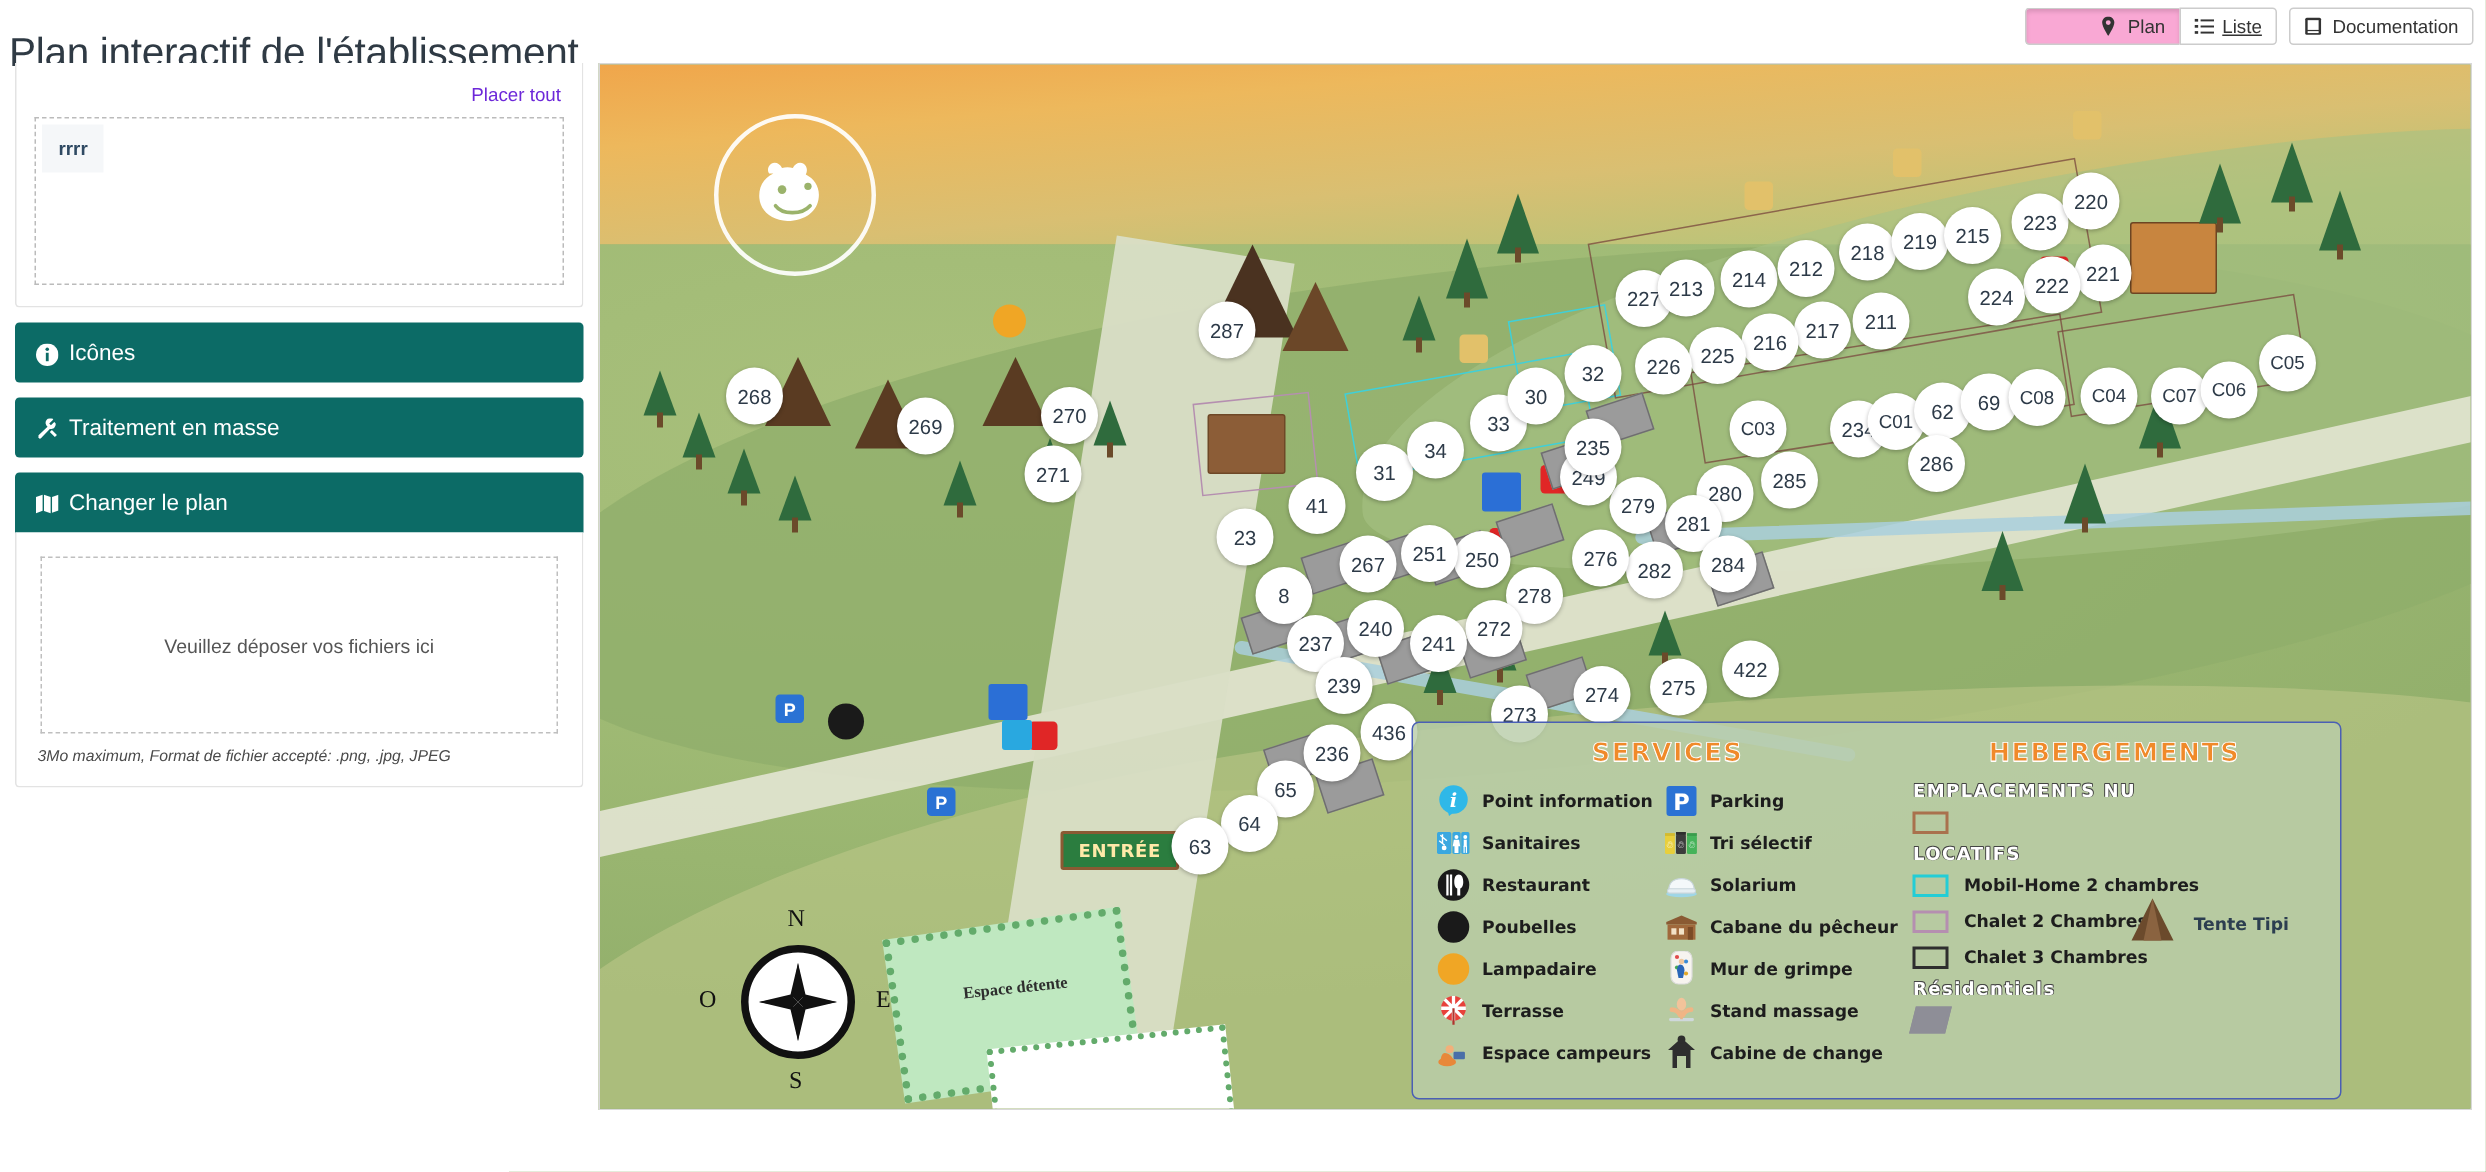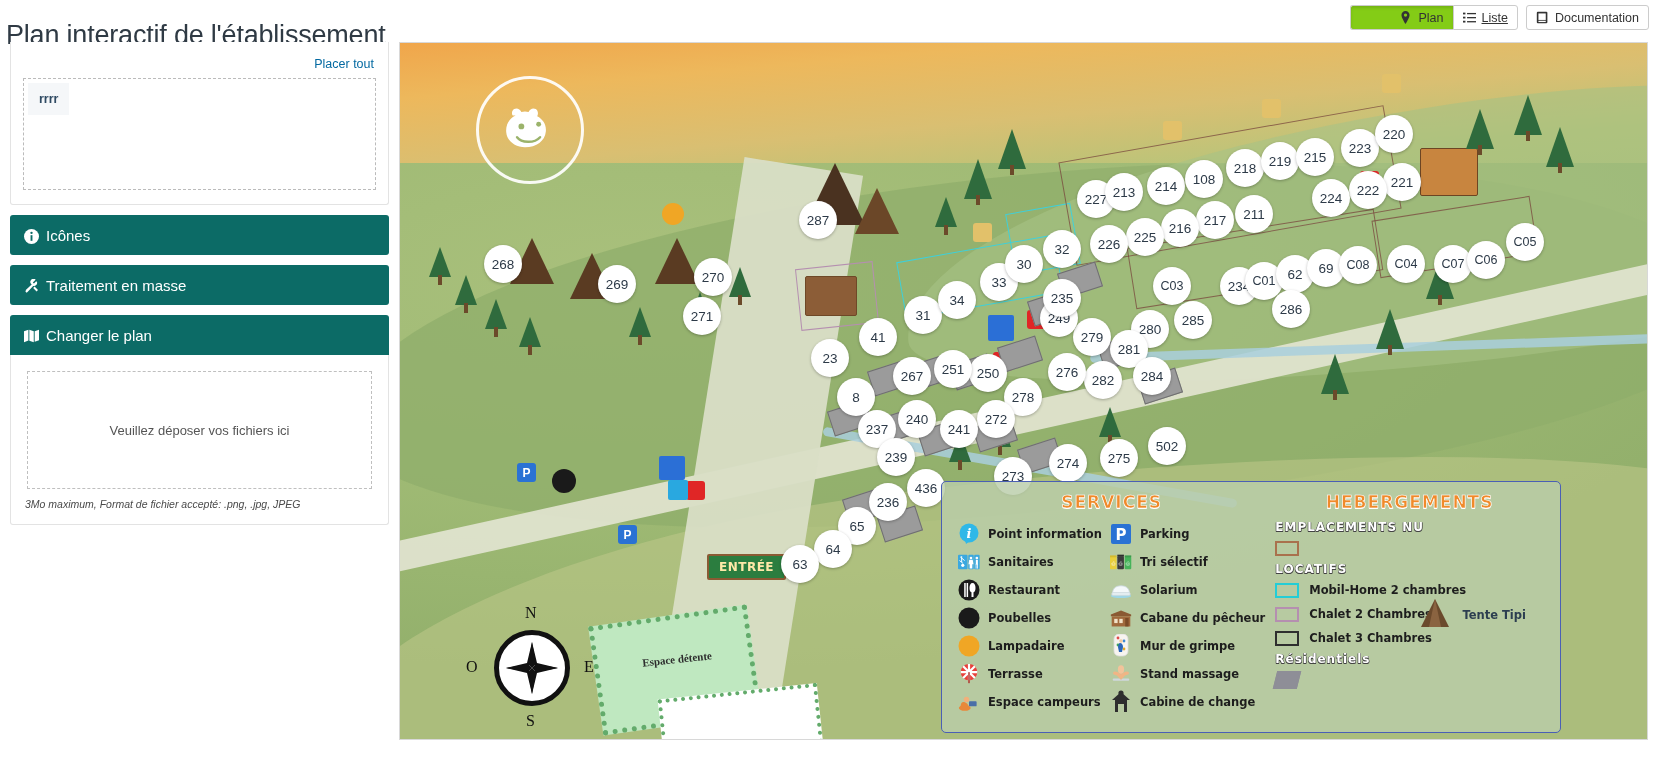--- a/index.html
+++ b/index.html
@@ -28,41 +28,41 @@
   .btn {
     display: inline-flex; align-items: center; gap: 6px;
     height: 25px; padding: 0 9px;
     font-size: 12.5px; color: #333;
     background: #fff; border: 1px solid #ccc;
     border-radius: 3px; cursor: pointer; white-space: nowrap;
   }
   .btn-group .btn { border-radius: 0; border-right-width: 0; }
   .btn-group .btn:first-child { border-radius: 3px 0 0 3px; }
   .btn-group .btn:last-child { border-radius: 0 3px 3px 0; border-right-width: 1px; text-decoration: underline; }
-  .btn.active { background: #84cc16; box-shadow: inset 0 2px 3px rgba(0,0,0,.12); padding-left: 48px; }
+  .btn.active { background: #f9a8d4; box-shadow: inset 0 2px 3px rgba(0,0,0,.12); padding-left: 48px; }
   .ico { display:inline-block; width: 13px; height: 13px; flex: 0 0 13px; }
 
   
   .sidebar { position: absolute; left: 10px; top: 42px; width: 379px; }
   .panel { margin-bottom: 10px; background: #fff; }
   .panel-head {
     background: #0c6b66; color: #fff;
     height: 40px; display: flex; align-items: center; gap: 9px;
     padding: 0 14px; font-size: 15px; cursor: pointer;
     border-radius: 3px 3px 0 0;
   }
   .panel-head.solo { border-radius: 3px; }
   .panel-body {
     border: 1px solid #e3e3e3; border-top: none;
     background: #fff; padding: 10px 12px 14px;
     border-radius: 0 0 3px 3px;
   }
   .placer-row { text-align: right; padding: 2px 2px 6px; }
   .placer-link {
-    color: #0369a1; font-size: 12.5px; cursor: pointer; text-decoration: none;
+    color: #6d28d9; font-size: 12.5px; cursor: pointer; text-decoration: none;
   }
   .dropzone-slots {
     border: 1px dashed #bbb; min-height: 112px; padding: 4px;
     display: flex; flex-wrap: wrap; align-content: flex-start; gap: 4px;
   }
   .slot-chip {
     background: #f5f7f9; color: #2f4a63;
     font-size: 12.5px; font-weight: bold;
     padding: 8px 10px; min-width: 38px;
     cursor: move; border: 1px solid transparent;
@@ -489,21 +489,21 @@
           <div class="pin" style="left: 459px; top: 275px;">41</div>
           <div class="pin" style="left: 411px; top: 296px;">23</div>
           <div class="pin" style="left: 504px; top: 253px;">31</div>
           <div class="pin" style="left: 538px; top: 238px;">34</div>
           <div class="pin" style="left: 580px; top: 220px;">33</div>
           <div class="pin" style="left: 605px; top: 202px;">30</div>
           <div class="pin" style="left: 643px; top: 187px;">32</div>
           <div class="pin" style="left: 677px; top: 137px;">227</div>
           <div class="pin" style="left: 705px; top: 130px;">213</div>
           <div class="pin" style="left: 747px; top: 124px;">214</div>
-          <div class="pin" style="left: 785px; top: 117px;">108</div>
+          <div class="pin" style="left: 785px; top: 117px;">212</div>
           <div class="pin" style="left: 826px; top: 106px;">218</div>
           <div class="pin" style="left: 861px; top: 99px;">219</div>
           <div class="pin" style="left: 896px; top: 95px;">215</div>
           <div class="pin" style="left: 941px; top: 86px;">223</div>
           <div class="pin" style="left: 975px; top: 72px;">220</div>
           <div class="pin" style="left: 983px; top: 120px;">221</div>
           <div class="pin" style="left: 949px; top: 128px;">222</div>
           <div class="pin" style="left: 912px; top: 136px;">224</div>
           <div class="pin" style="left: 835px; top: 152px;">211</div>
           <div class="pin" style="left: 796px; top: 158px;">217</div>
@@ -538,21 +538,21 @@
           <div class="pin" style="left: 577px; top: 357px;">272</div>
           <div class="pin" style="left: 540px; top: 367px;">241</div>
           <div class="pin" style="left: 498px; top: 357px;">240</div>
           <div class="pin" style="left: 458px; top: 367px;">237</div>
           <div class="pin" style="left: 477px; top: 395px;">239</div>
           <div class="pin" style="left: 507px; top: 426px;">436</div>
           <div class="pin" style="left: 469px; top: 440px;">236</div>
           <div class="pin" style="left: 594px; top: 414px;">273</div>
           <div class="pin" style="left: 649px; top: 401px; text-align: right;">274</div>
           <div class="pin" style="left: 700px; top: 396px;">275</div>
-          <div class="pin" style="left: 748px; top: 384px;">502</div>
+          <div class="pin" style="left: 748px; top: 384px;">422</div>
           <div class="pin" style="left: 438px; top: 464px;">65</div>
           <div class="pin" style="left: 414px; top: 487px;">64</div>
           <div class="pin" style="left: 381px; top: 502px;">63</div>
         </div>
 
       <div class="legend">
 
         <div class="legend-col">
           <div class="legend-title">SERVICES</div>
           <div class="legend-grid" id="services-grid">

